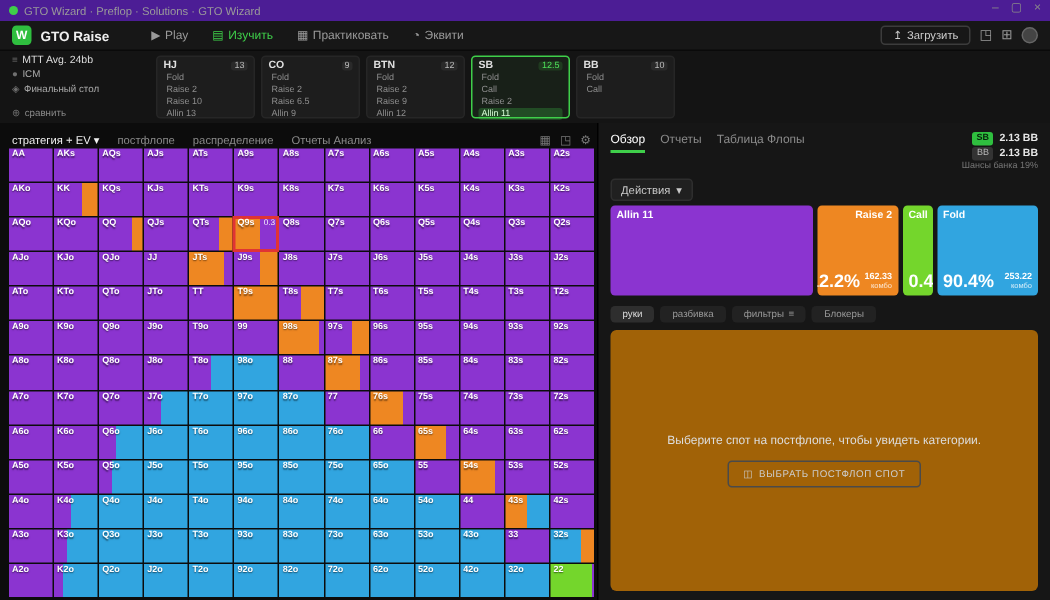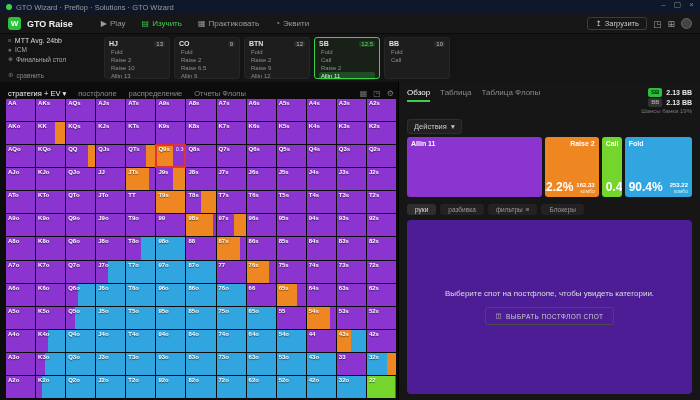--- a/index.html
+++ b/index.html
@@ -1,20 +1,20 @@
 <!DOCTYPE html>
 <html><head>
 <meta charset="utf-8">
 <style>
   *{margin:0;padding:0;box-sizing:border-box}
   html,body{width:700px;height:400px;overflow:hidden}
   body{background:#0c0c0c;font-family:"Liberation Sans","DejaVu Sans",sans-serif;color:#ccc}
   .app{width:700px;height:400px;display:flex;flex-direction:column}
 
-  .titlebar{height:14px;background:#0f172a;display:flex;justify-content:space-between;padding:0 6px;font-size:7.5px;color:#9a9a9a;flex:0 0 auto}
+  .titlebar{height:14px;background:#4c1d95;display:flex;justify-content:space-between;padding:0 6px;font-size:7.5px;color:#9a9a9a;flex:0 0 auto}
   .tb-left{display:flex;align-items:center;gap:4px}
   .tb-dot{width:6px;height:6px;border-radius:50%;background:#3fcf4a;display:inline-block}
   .tb-right{display:flex;gap:8px;font-size:8px;color:#8a8a8a}
 
   .appbar{height:20px;background:#171717;border-bottom:1px solid #0a0a0a;display:flex;align-items:center;padding:0 8px;gap:6px;flex:0 0 auto}
   .logo{width:13px;height:13px;border-radius:3px;background:#2fbf3f;color:#fff;font-size:8px;font-weight:bold;display:flex;align-items:center;justify-content:center}
   .brand{font-size:9px;font-weight:bold;color:#f0f0f0;margin-right:22px}
   .nav{display:flex;gap:16px;font-size:8px;color:#9a9a9a;flex:1}
   .nav-item{display:flex;gap:3px;align-items:center}
   .nav-item.active{color:#3fcf4a}
@@ -66,21 +66,21 @@
   .card{border-radius:3px;padding:3px 4px;color:#fff;display:flex;flex-direction:column;min-width:0;overflow:hidden;flex-basis:0}
   .card .cl{font-size:7px;font-weight:bold;white-space:nowrap}
   .card .bottom{margin-top:auto;display:flex;align-items:flex-end;justify-content:space-between;gap:3px}
   .card .pct{font-size:12px;font-weight:bold;white-space:nowrap}
   .card .combos{text-align:right;line-height:1.1}
   .card .cv{font-size:6px;font-weight:bold}
   .card .cc{font-size:5px;opacity:.8}
   .subtabs{display:flex;gap:4px;margin:7px 0 5px;flex:0 0 auto}
   .stab{background:#222;color:#999;font-size:6.5px;padding:2px 8px;border-radius:3px;display:flex;gap:3px;align-items:center}
   .stab.active{background:#2e2e2e;color:#ddd}
-  .empty{flex:1;background:#4c1d95;border-radius:4px;display:flex;flex-direction:column;align-items:center;justify-content:center;gap:9px;padding:10px}
+  .empty{flex:1;background:#a16207;border-radius:4px;display:flex;flex-direction:column;align-items:center;justify-content:center;gap:9px;padding:10px}
   .empty-msg{font-size:8px;color:#ddd;text-align:center}
   .empty-btn{border:1px solid #4a4a4a;border-radius:3px;padding:4px 10px;font-size:6.5px;letter-spacing:.4px;color:#ccc;display:flex;gap:4px;align-items:center}
 </style>
 </head>
 <body>
 
 <div class="app">
 
   <div class="titlebar">
     <div class="tb-left">
@@ -194,21 +194,21 @@
           <div class="pos-a">Fold</div>
           <div class="pos-a">Call</div>
         </div>
       </div>
   </div>
 
   <div class="main">
 
     <div class="left">
       <div class="mtabs-row">
-        <span style="display:contents"><span class="mtab active">стратегия + EV ▾</span><span class="mtab">постфлопе</span><span class="mtab">распределение</span><span class="mtab">Отчеты Флопы</span></span>
+        <span style="display:contents"><span class="mtab active">стратегия + EV ▾</span><span class="mtab">постфлопе</span><span class="mtab">распределение</span><span class="mtab">Отчеты Анализ</span></span>
         <span class="mtabs-icons">
           <span>▦</span>
           <span>◳</span>
           <span>⚙</span>
         </span>
       </div>
       <div class="grid">
           <div class="cell" style="background: rgb(139, 52, 208);">
             <span class="hl">AA</span>
           </div>
@@ -715,21 +715,21 @@
             <span class="hl">32o</span>
           </div>
           <div class="cell" style="background: linear-gradient(to right, rgb(116, 214, 44) 0%, rgb(116, 214, 44) 95%, rgb(139, 52, 208) 95%, rgb(139, 52, 208) 100%);">
             <span class="hl">22</span>
           </div>
         </div>
     </div>
 
     <div class="right">
       <div class="rtabs-row">
-        <span style="display:contents"><span class="rtab active">Обзор</span><span class="rtab">Таблица</span><span class="rtab">Таблица Флопы</span></span>
+        <span style="display:contents"><span class="rtab active">Обзор</span><span class="rtab">Отчеты</span><span class="rtab">Таблица Флопы</span></span>
         <div class="sum">
           <div class="sum-row">
             <span class="chip sb"><span>SB</span></span>
             <span class="val">2.13 BB</span>
           </div>
           <div class="sum-row">
             <span class="chip bb"><span>BB</span></span>
             <span class="val">2.13 BB</span>
           </div>
           <span class="note">Шансы банка 19%</span>

